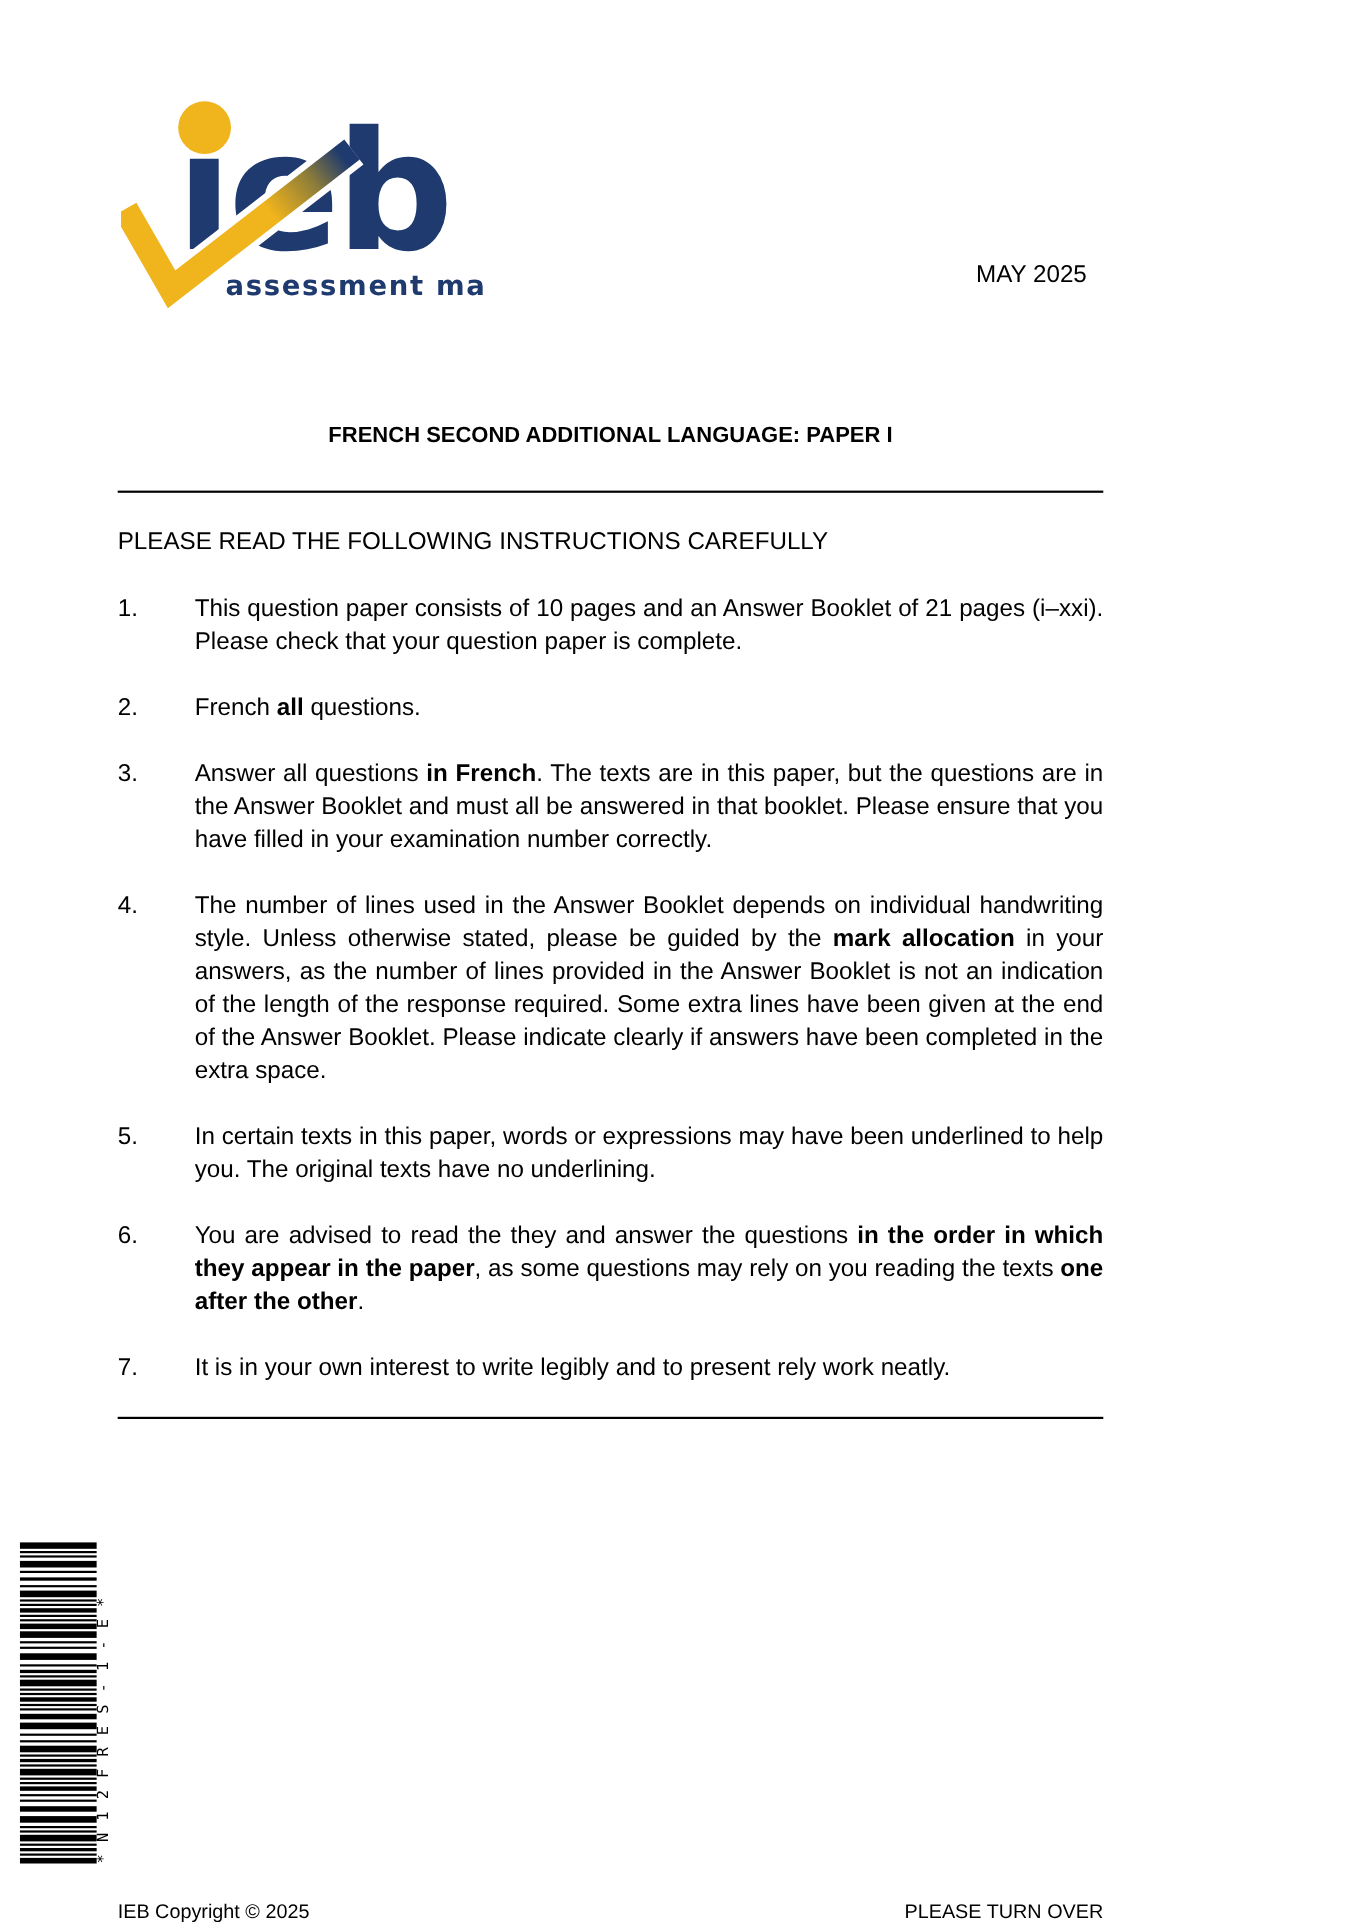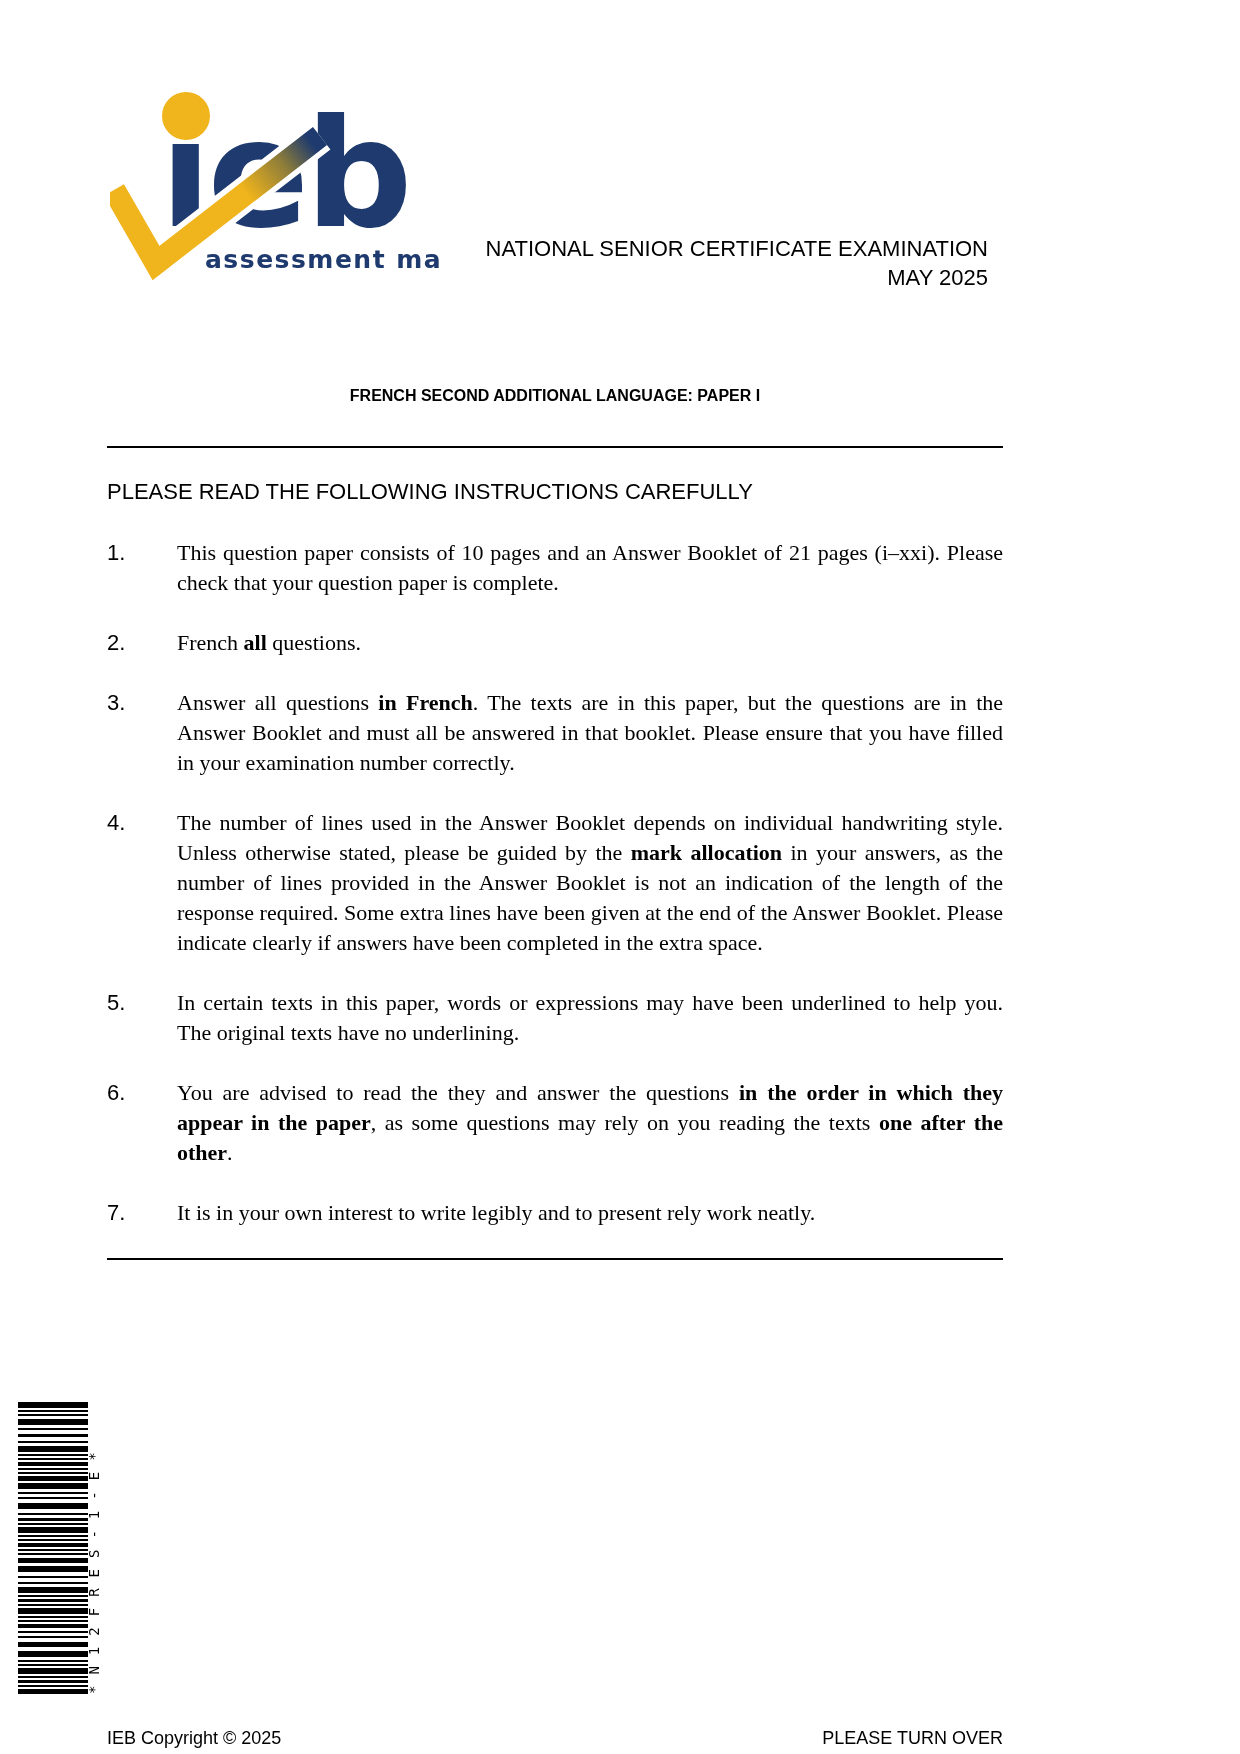--- a/index.html
+++ b/index.html
@@ -9,28 +9,28 @@
   .logo{position:absolute;left:110px;top:78px;width:330px;height:212px;}
   .logo-letters{font-family:"DejaVu Sans",sans-serif;font-weight:bold;fill:var(--navy);}
   .logo-tagline{font-family:"DejaVu Sans",sans-serif;font-weight:bold;fill:var(--navy);letter-spacing:1.5px;}
   .stop-g1{stop-color:var(--gold);} .stop-g2{stop-color:var(--gold);}
   .stop-g3{stop-color:#8c7c3a;} .stop-g4{stop-color:var(--navy);}
   .dot{fill:var(--gold);}
   
   .hdr{position:absolute;right:252px;top:234px;text-align:right;font-size:22px;line-height:29px;}
   
   .content{position:absolute;left:107px;top:383px;width:896px;}
-  .title{text-align:center;font-weight:bold;font-size:16px;line-height:26px;}
+  .title{text-align:center;font-weight:bold;font-size:20px;line-height:26px;}
   .meta{display:flex;justify-content:space-between;font-size:22px;margin-top:24px;}
   .rule{height:2px;background:#000;margin-top:37px;}
   .inst-head{font-weight:normal;font-size:22px;margin-top:30px;line-height:27px;}
   .inst-list{margin-top:33px;}
   .inst-item{display:flex;margin-bottom:30px;}
   .inst-num{width:70px;flex:0 0 70px;font-size:22px;line-height:30px;}
-  .inst-body{flex:1;font-size:22px;line-height:30px;text-align:justify;font-family:Liberation Serif, serif;}
+  .inst-body{flex:1;font-size:22px;line-height:30px;text-align:justify;}
   .rule2{height:2px;background:#000;margin-top:2px;}
   
   .barcode{position:absolute;left:18px;top:1402px;width:70px;height:292px;overflow:hidden;}
   .bar{width:70px;background:#000;}
   .barcode-text{position:absolute;left:86px;top:1402px;width:292px;height:20px;
     transform-origin:0 0;transform:rotate(-90deg) translateX(-292px);
     font-family:"DejaVu Sans Mono",monospace;font-size:14px;letter-spacing:11px;white-space:nowrap;}
   
   .footer{position:absolute;left:107px;right:237px;top:1680px;display:flex;
           justify-content:space-between;font-size:18px;margin-top:48px;}
@@ -52,21 +52,20 @@
       </defs>
       <text x="50" y="148" font-size="150" letter-spacing="-4" class="logo-letters">ieb</text>
       <path d="M4,112 L46,185 L210,58" fill="none" stroke="#ffffff" stroke-width="34" stroke-miterlimit="10"></path>
       <path d="M4,112 L46,185 L210,58" fill="none" stroke="url(#swooshGrad)" stroke-width="23" stroke-miterlimit="10"></path>
       <circle cx="76" cy="38" r="24" class="dot"></circle>
       <text x="95" y="190" font-size="25" class="logo-tagline">assessment matters</text>
     </svg>
   </div>
 
   <div class="hdr">
-    <div>NATIONAL SENIOR CERTIFICATE EXAMINATION</div>
     <div>MAY 2025</div>
   </div>
 
   <div class="content">
     <div class="title">FRENCH SECOND ADDITIONAL LANGUAGE: PAPER I</div>
     <div class="rule"></div>
     <div class="inst-head">PLEASE READ THE FOLLOWING INSTRUCTIONS CAREFULLY</div>
     <div class="inst-list">
         <div class="inst-item">
           <div class="inst-num">1.</div>

